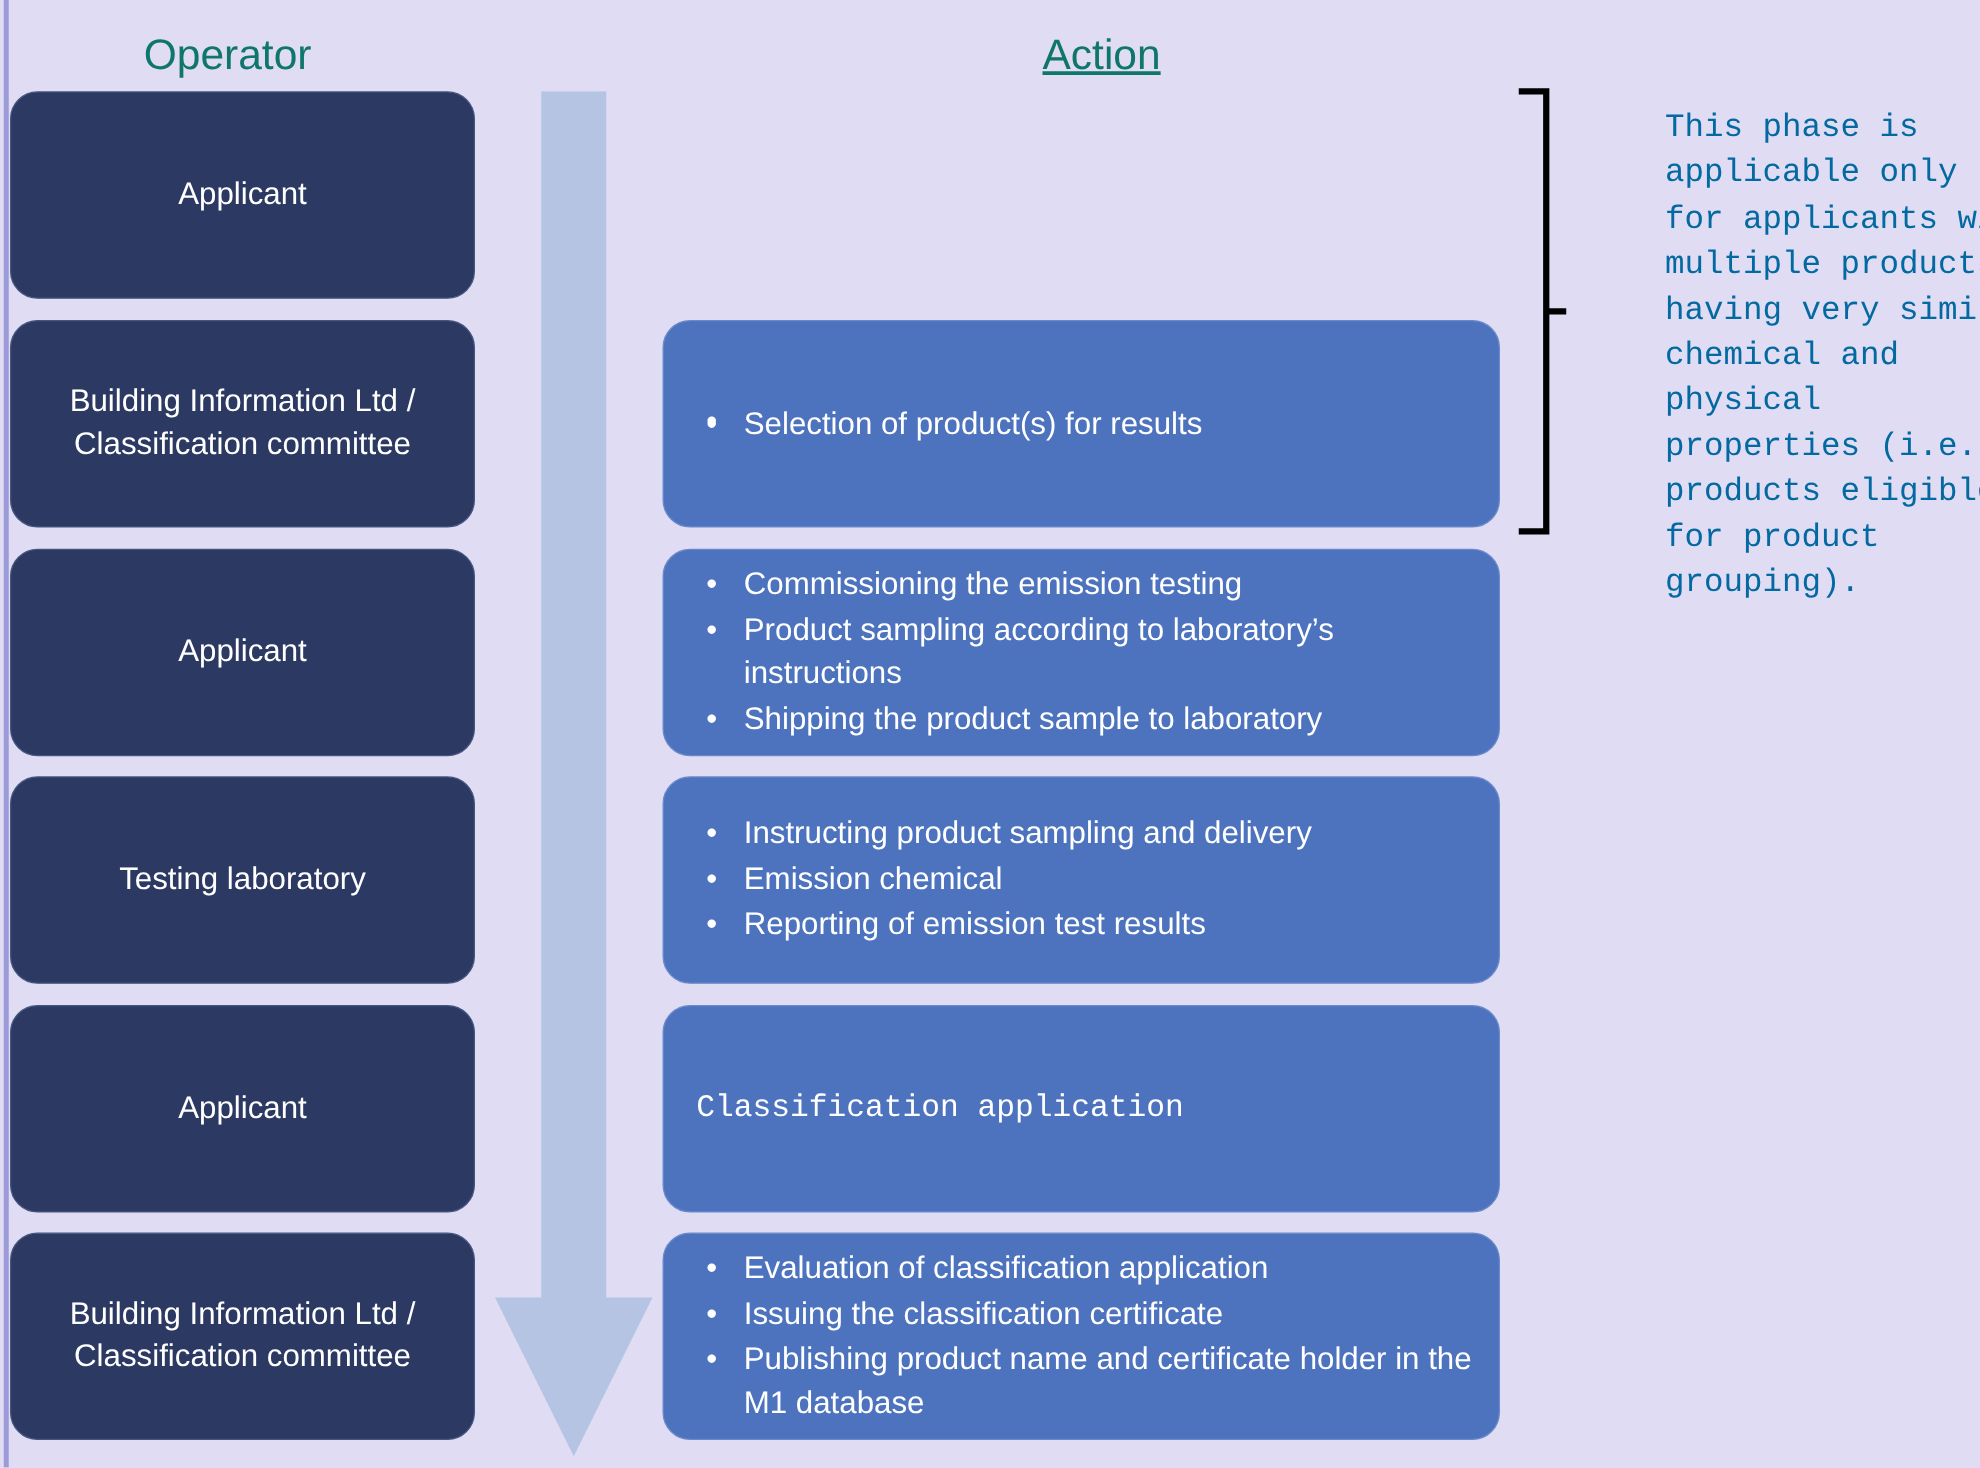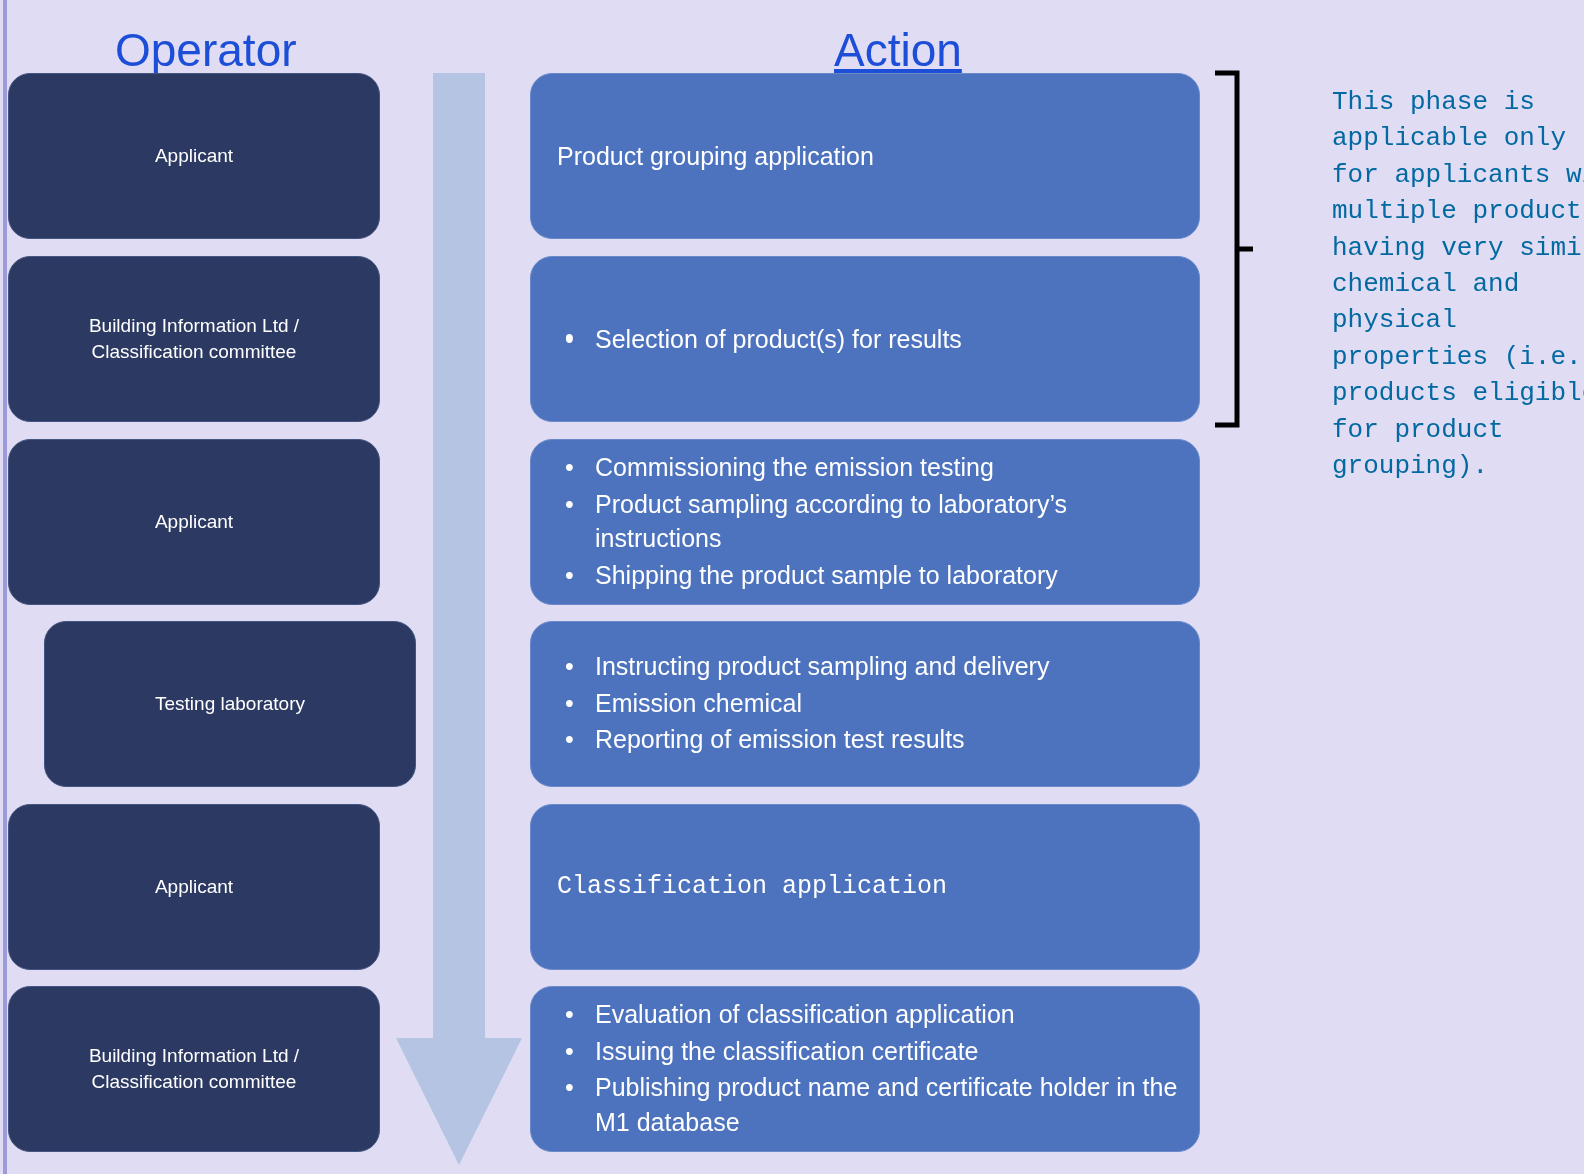--- a/index.html
+++ b/index.html
@@ -27,22 +27,22 @@
     position: absolute;
     left: 3px;
     top: 0;
     width: 4px;
     height: 1174px;
     background: #9c9ad8;
   }
   
   .col-heading {
     position: absolute;
-    font-size: 46px;
-    color: #1d4ed8;
+    font-size: 34px;
+    color: #0f766e;
     font-weight: normal;
     line-height: 1;
     white-space: nowrap;
   }
   #heading-operator { left: 115px; top: 27px; }
   #heading-action   { left: 834px; top: 27px; text-decoration: underline; }
 
   
   .flow-arrow {
     position: absolute;
@@ -58,21 +58,21 @@
     left: 8px;
     width: 372px;
     background: #2c3a63;
     border: 1px solid #44557f;
     border-radius: 22px;
     box-sizing: border-box;
     display: flex;
     align-items: center;
     justify-content: center;
     color: #ffffff;
-    font-size: 19px;
+    font-size: 25px;
     line-height: 1.35;
     text-align: center;
     padding: 6px 12px;
   }
   
   .act-box {
     position: absolute;
     left: 530px;
     width: 670px;
     background: #4d73bf;
@@ -144,23 +144,20 @@
     <svg width="140" height="1098" viewBox="0 0 140 1098" xmlns="http://www.w3.org/2000/svg">
       <polygon points="37,0 89,0 89,965 126,965 63,1092 0,965 37,965" fill="#b4c4e2"></polygon>
     </svg>
   </div>
 
   <div class="op-box" style="top:73px;  height:166px;">
     <span>
       <span class="op-line">Applicant</span>
     </span>
   </div>
-  <div class="act-box" style="top:73px;  height:166px;">
-    <div class="plain-line">Product grouping application</div>
-  </div>
 
   <div class="op-box" style="top:256px; height:166px;">
     <span>
       <span class="op-line">Building Information Ltd /</span>
       <span class="op-line">Classification committee</span>
     </span>
   </div>
   <div class="act-box" style="top:256px; height:166px;">
     <ul>
       <li>
@@ -188,21 +185,21 @@
         <span class="bullet-dot">•</span>
         <span>Product sampling according to laboratory’s instructions</span>
       </li>
       <li>
         <span class="bullet-dot">•</span>
         <span>Shipping the product sample to laboratory</span>
       </li>
     </ul>
   </div>
 
-  <div class="op-box" style="top:621px; height:166px;margin-left:36px;">
+  <div class="op-box" style="top:621px; height:166px;">
     <span>
       <span class="op-line">Testing laboratory</span>
     </span>
   </div>
   <div class="act-box" style="top:621px; height:166px;">
     <ul>
       <li>
         <span class="bullet-dot">•</span>
         <span>Instructing product sampling and delivery</span>
       </li>

